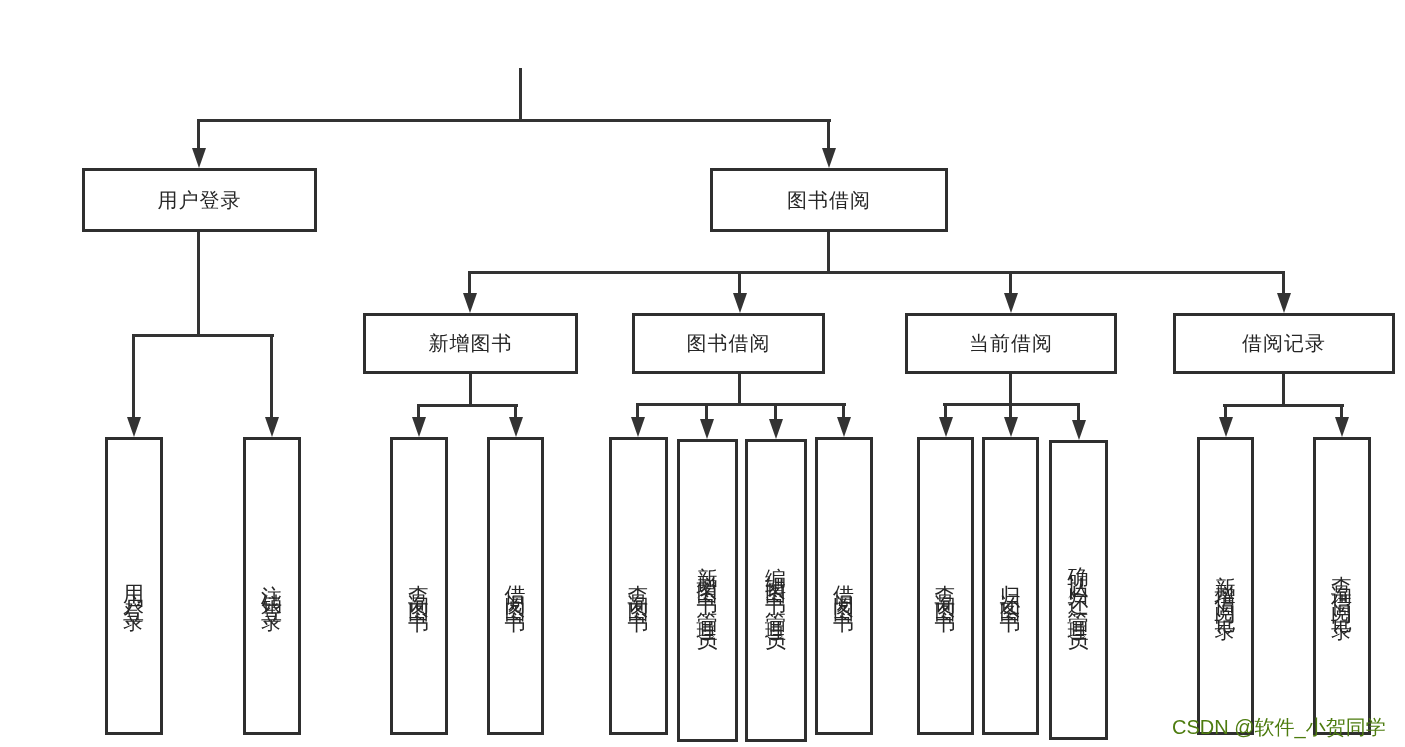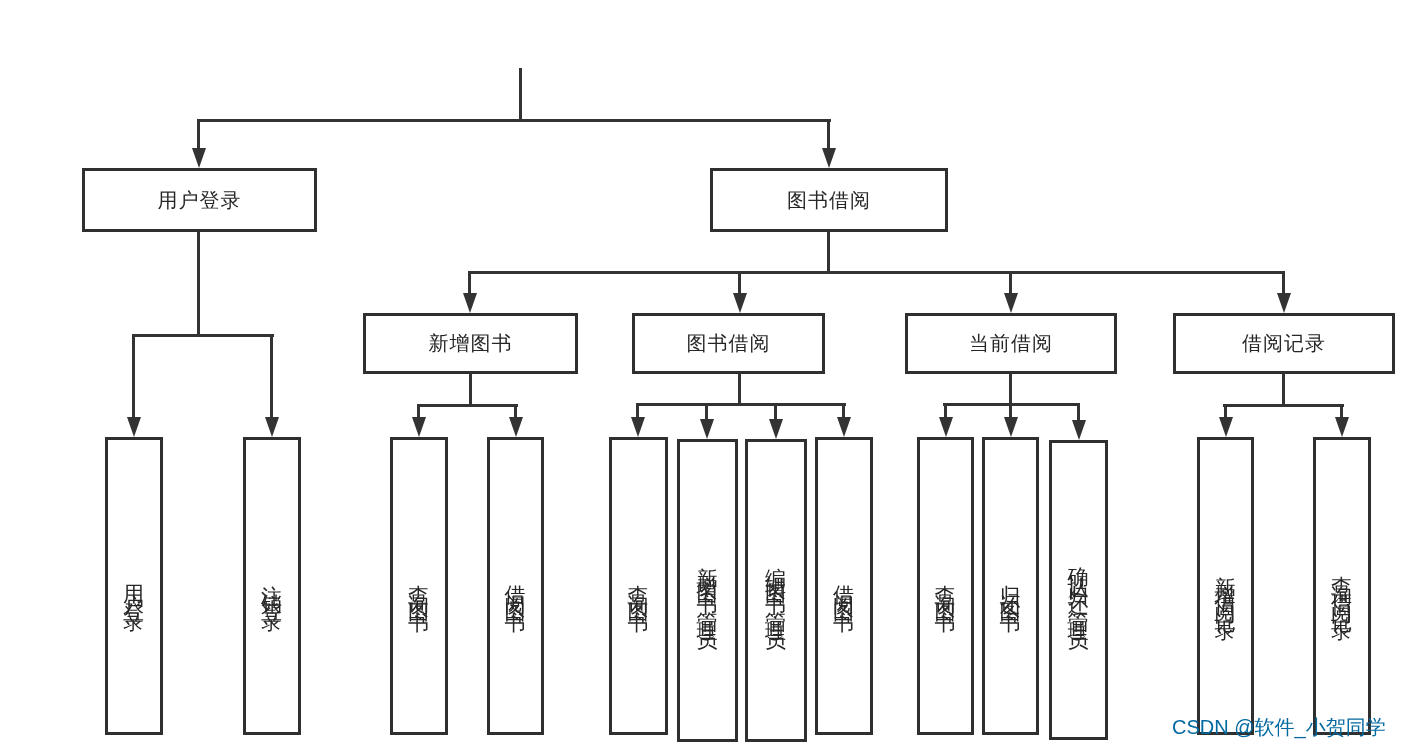--- a/index.html
+++ b/index.html
@@ -54,21 +54,21 @@
     height: 0;
     border-left: 7px solid transparent;
     border-right: 7px solid transparent;
     border-top: 20px solid #333333;
   }
   .watermark {
     position: absolute;
     left: 1172px;
     top: 714px;
     font-size: 20px;
-    color: #0369a1;
+    color: #4d7c0f;
     white-space: nowrap;
     z-index: 5;
   }
 </style>
 </head>
 <body>
 
 <div id="canvas">
 
   <div class="vl" style="left:519px;top:68px;height:53px"></div>

